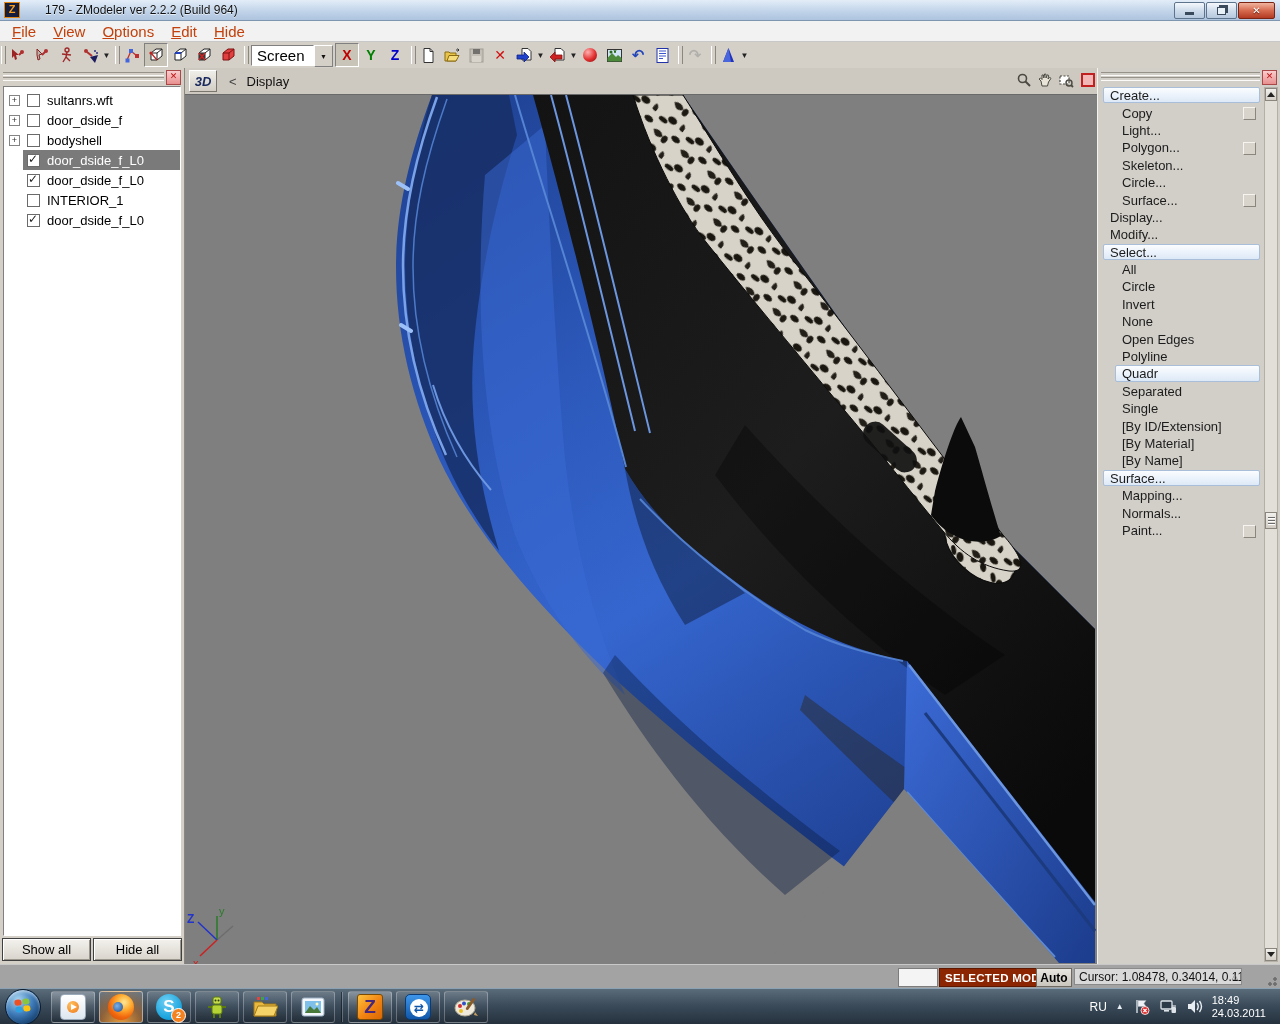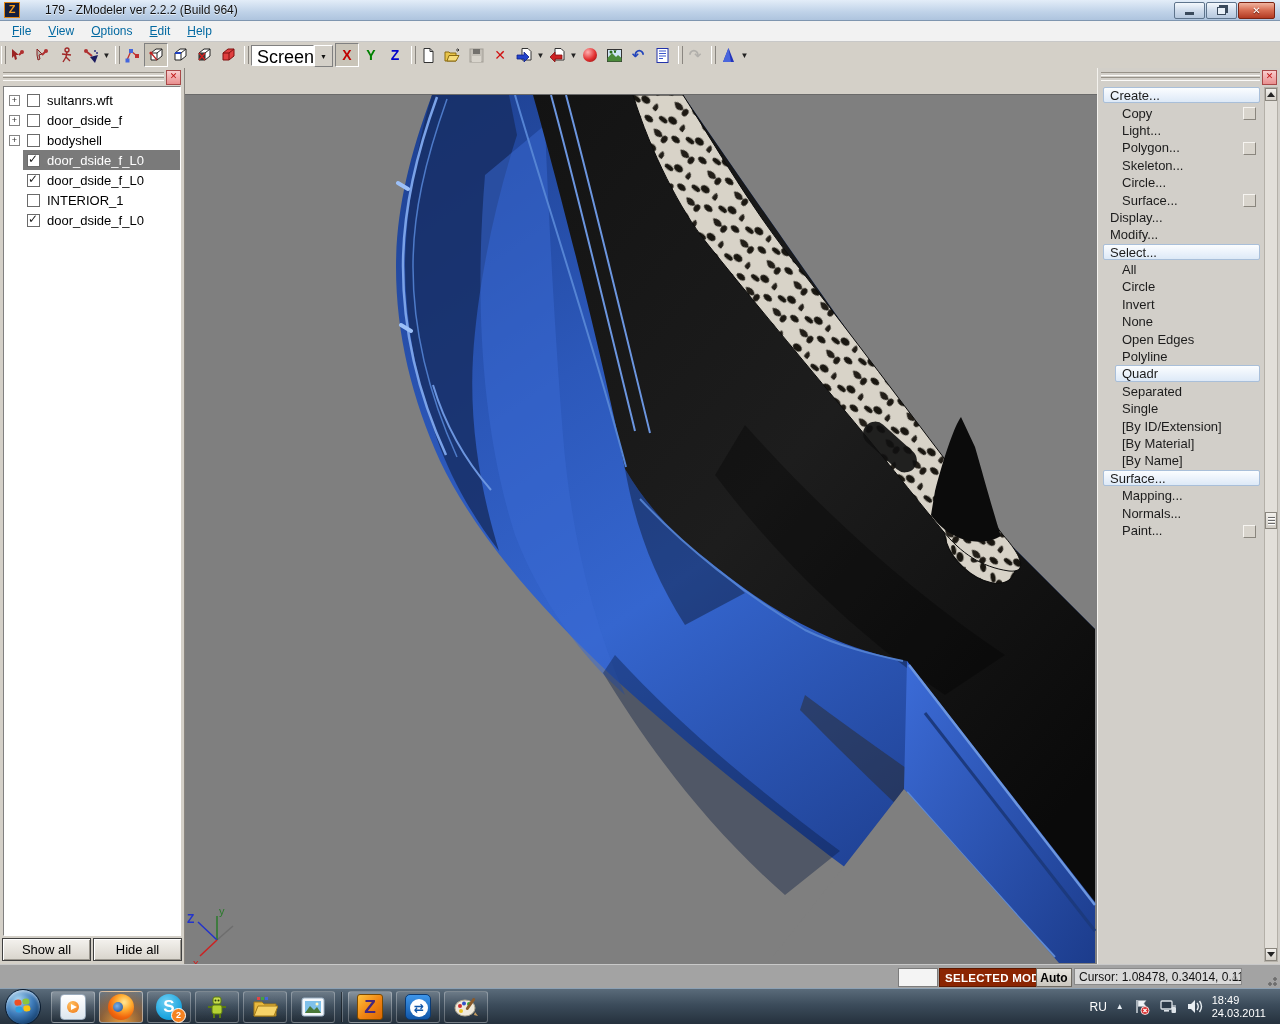--- a/index.html
+++ b/index.html
@@ -17,40 +17,40 @@
   .winbtn{width:29px;height:15px;border:1px solid #5e748c;border-radius:2px;
     background:linear-gradient(#f4f8fc,#cfdcec 50%,#b6c8de);display:flex;align-items:center;justify-content:center;}
   .winbtn.close{width:35px;background:linear-gradient(#f0b4a0,#d66b50 50%,#b23a22);border-color:#7c2413;}
   .glyph-min{width:9px;height:3px;background:#3a4a5c;margin-top:5px;}
   .glyph-restore{width:7px;height:6px;border:1px solid #3a4a5c;background:#e8f0f8;box-shadow:2px -2px 0 -0px #3a4a5c;}
   .glyph-close{color:#fff;font-size:10px;font-weight:bold;line-height:10px;text-shadow:0 1px 1px #5c1406;}
 
   
   #menubar{position:absolute;left:0;top:21px;width:1280px;height:21px;background:#f2f2f2;
     border-bottom:1px solid #c8c8c8;display:flex;align-items:center;padding-left:4px;box-sizing:border-box;}
-  .menu-item{display:inline-block;padding:3px 9px 3px 8px;font-size:12px;color:#0369a1;}
+  .menu-item{display:inline-block;padding:3px 9px 3px 8px;font-size:15px;color:#c2410c;}
   .menu-item::first-letter{text-decoration:underline;}
 
   
   #toolbar{position:absolute;left:0;top:42px;width:1280px;height:26px;background:#d4d0c8;
     border-bottom:1px solid #9a968e;display:flex;align-items:center;}
   .tgroup{display:flex;align-items:center;height:24px;padding:0 3px 0 6px;position:relative;}
   .tgroup::before{content:"";position:absolute;left:1px;top:3px;bottom:3px;width:3px;
     border-left:1px solid #fff;border-right:1px solid #8a8680;}
   .tbtn{width:22px;height:22px;display:flex;align-items:center;justify-content:center;
     border:1px solid transparent;position:relative;}
   .tbtn.pressed{border-color:#808080 #fff #fff #808080;background:#c9c4b8;}
   .tbtn.disabled{opacity:.45;}
   .dd{font-size:8px;color:#222;width:9px;text-align:center;}
   .axis-btn{width:22px;height:22px;font-weight:bold;font-size:14px;display:flex;align-items:center;justify-content:center;border:1px solid transparent;}
   .axis-btn.pressed{border-color:#808080 #fff #fff #808080;background:#c9c4b8;}
   .ax-x{color:#c00000;} .ax-y{color:#008000;} .ax-z{color:#0000cc;}
   #screen-combo{display:flex;height:20px;margin:0 2px;}
   #screen-combo .field{width:56px;height:18px;border:1px solid;border-color:#808080 #fff #fff #808080;
-    background:#fff;font-size:18px;padding:1px 0 0 5px;}
+    background:#fff;font-size:15px;padding:1px 0 0 5px;}
   #screen-combo .drop{width:17px;height:20px;background:#d4d0c8;border:1px solid;border-color:#fff #808080 #808080 #fff;
     display:flex;align-items:center;justify-content:center;font-size:7px;color:#111;}
   .mini-sphere{width:14px;height:14px;border-radius:50%;background:radial-gradient(circle at 35% 30%,#ffb0b0,#e23030 55%,#8a0808);}
   .undo-g{font-size:15px;color:#2244bb;font-weight:bold;line-height:14px;}
   .redo-g{font-size:15px;color:#888;font-weight:bold;line-height:14px;}
   .xdel{color:#d01010;font-weight:bold;font-size:14px;}
 
   
   #main{position:absolute;left:0;top:68px;width:1280px;height:896px;}
 
@@ -200,21 +200,21 @@
         </div>
     </div>
   </div>
 
   <div id="menubar">
 
   <span class="menu-item">File</span>
       <span class="menu-item">View</span>
       <span class="menu-item">Options</span>
       <span class="menu-item">Edit</span>
-      <span class="menu-item">Help</span>
+      <span class="menu-item">Hide</span>
     </div>
 
   <div id="toolbar">
     <div class="tgroup">
       <div class="tbtn">
         <svg class="i16" viewBox="0 0 17 17">
             <path d="M2,2 L9,8 L6,8 L7,12 L5,13 L4,9 L2,11 Z" fill="#9c2424"></path>
             <circle cx="12" cy="5" r="2" fill="#b03030"></circle>
             <line x1="9" y1="8" x2="12" y2="5" stroke="#b03030" stroke-width="2"></line>
           </svg>
@@ -422,20 +422,46 @@
             <span class="lbl">door_dside_f_L0</span>
           </div>
         </div>
       <div id="tree-buttons">
         <div class="classic-btn">Show all</div>
         <div class="classic-btn">Hide all</div>
       </div>
     </div>
 
     <div id="viewport">
+      <div id="vp-header">
+        <div id="vp-mode-btn">3D</div>
+        <div id="vp-back">&lt;</div>
+        <div id="vp-view-label">Display</div>
+        <div id="vp-tools">
+          <div class="vp-tool">
+            <svg width="16" height="16" viewBox="0 0 16 16">
+                <circle cx="6.5" cy="6.5" r="4" fill="none" stroke="#4a4a42" stroke-width="1.6"></circle>
+                <line x1="9.5" y1="9.5" x2="14" y2="14" stroke="#4a4a42" stroke-width="2"></line>
+              </svg>
+          </div>
+          <div class="vp-tool">
+            <svg width="16" height="16" viewBox="0 0 16 16">
+                <path d="M5,14 L4,9 L2,7 L3.5,6 L5,7.5 L5,3 L6.5,3 L6.8,6 L7.6,2 L9,2.2 L9,6 L10.4,2.8 L11.6,3.3 L11,7 L12.8,5.4 L14,6.4 L11.5,10 L10.5,14 Z" fill="#e8e4d8" stroke="#4a4a42" stroke-width="1"></path>
+              </svg>
+          </div>
+          <div class="vp-tool">
+            <svg width="16" height="16" viewBox="0 0 16 16">
+                <rect x="2" y="4" width="9" height="8" fill="#fff" stroke="#4a4a42" stroke-dasharray="2,1.5" stroke-width="1.2"></rect>
+                <circle cx="11" cy="11" r="3" fill="none" stroke="#4a4a42" stroke-width="1.4"></circle>
+                <line x1="13" y1="13" x2="15" y2="15" stroke="#4a4a42" stroke-width="1.8"></line>
+              </svg>
+          </div>
+        </div>
+        <div id="vp-maxbox"></div>
+      </div>
 
       <div id="vp-canvas">
         <svg width="912" height="870" viewBox="0 0 912 870">
           <defs>
             <linearGradient id="gBlue" x1="0" y1="0" x2="0.55" y2="1">
               <stop offset="0" stop-color="#1d3f8e"></stop>
               <stop offset="0.35" stop-color="#2c58ba"></stop>
               <stop offset="0.6" stop-color="#3566cf"></stop>
               <stop offset="1" stop-color="#1e3f90"></stop>
             </linearGradient>

